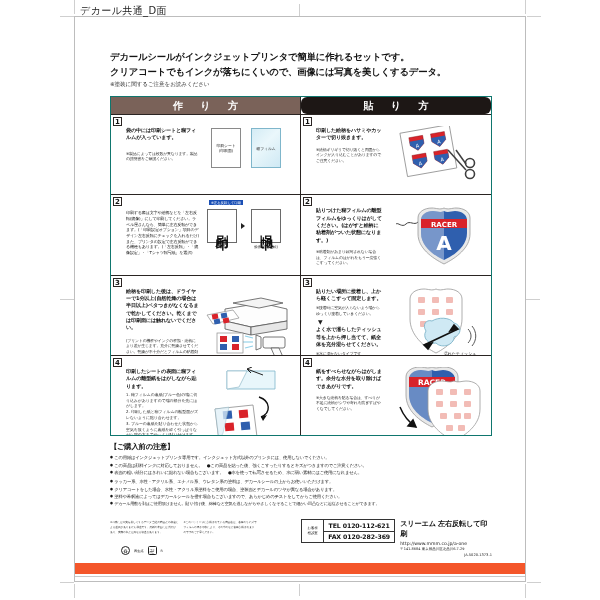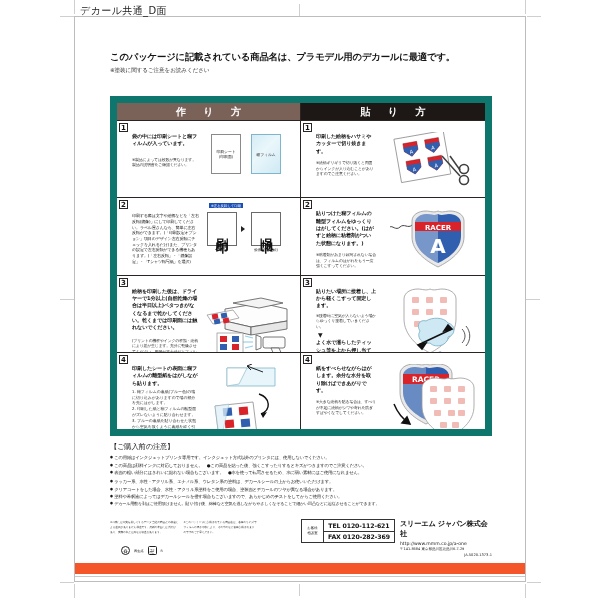--- a/index.html
+++ b/index.html
@@ -63,21 +63,21 @@
     font-size: 5.6px;
     color: #333;
     letter-spacing: -.1px;
   }
 
   
   .table {
     position: absolute;
     left: 110px; top: 96px;
     width: 382px; height: 340px;
-    border: 7px solid #0f766e;
+    border: 1px solid #0f766e;
     display: flex;
     background: #fff;
   }
   .col {
     width: 50%;
     display: flex;
     flex-direction: column;
   }
   .col-left { border-right: 1px solid #2a2422; }
   .col-head {
@@ -85,21 +85,21 @@
     display: flex;
     align-items: center;
     justify-content: center;
     color: #ffffff;
     font-size: 10px;
     font-weight: bold;
     letter-spacing: 7px;
     text-indent: 7px;
   }
   .head-make { background: #7a6259; }
-  .head-apply { background: #1d1715; }
+  .head-apply { background: #1d1715; border-radius: 6px; }
 
   .step {
     flex: 1;
     border-top: 1px solid #2a2422;
     position: relative;
     padding: 3px 5px 3px 4px;
     display: flex;
     overflow: hidden;
   }
   .step:first-of-type { border-top: none; }
@@ -215,21 +215,21 @@
   }
 
   
   .caution {
     position: absolute;
     left: 110px;
     width: 382px;
   }
   .caution-title {
     font-size: 7.3px;
-    font-weight: normal;
+    font-weight: bold;
     color: #111;
     letter-spacing: -.2px;
     margin-bottom: 2px;
   }
   .bullets {
     margin: 0; padding: 0;
     list-style: none;
   }
   .bullets li {
     font-size: 4.35px;
@@ -385,21 +385,22 @@
   <div class="crop-line crop-h" style="left:60px; top:299px;width:16px;"></div>
   <div class="crop-line crop-h" style="left:524px;top:299px;width:16px;"></div>
   <div class="crop-line crop-v" style="left:299px;top:4px;  height:12px;"></div>
   <div class="crop-line crop-v" style="left:299px;top:584px;height:12px;"></div>
 
   <div class="sheet-outline"></div>
 
   <div class="file-label">デカール共通_D面</div>
 
   <div class="headline-wrap">
-    <div class="headline">このパッケージに記載されている商品名は、プラモデル用のデカールに最適です。</div>
+    <div class="headline">デカールシールがインクジェットプリンタで簡単に作れるセットです。</div>
+    <div class="headline">クリアコートでもインクが落ちにくいので、画像には写真を美しくするデータ。</div>
     <div class="headline-sub">※塗装に関するご注意をお読みください</div>
   </div>
 
   <div class="table">
 
     <div class="col col-left">
       <div class="col-head head-make">作 り 方</div>
 
       <div class="step">
         <div class="step-num">1</div>
@@ -717,21 +718,21 @@
         <span>お客様</span>
         <span>相談室</span>
       </div>
       <div class="contact-nums">
         <div>TEL 0120-112-621</div>
         <div>FAX 0120-282-369</div>
       </div>
     </div>
 
     <div class="company">
-      <div class="company-name">スリーエム ジャパン株式会社</div>
+      <div class="company-name">スリーエム 左右反転して印刷</div>
       <div class="company-url">http://www.mmm.co.jp/a-one</div>
       <div class="company-addr">〒141-8684 東京都品川区北品川6-7-29</div>
       <div class="company-code">JA-5020-1373-1</div>
     </div>
   </div>
 
   <div class="marks">
     <div class="mark-circle">♻</div>
     <div class="mark-txt">再生紙</div>
     <div class="mark-square">卍</div>

